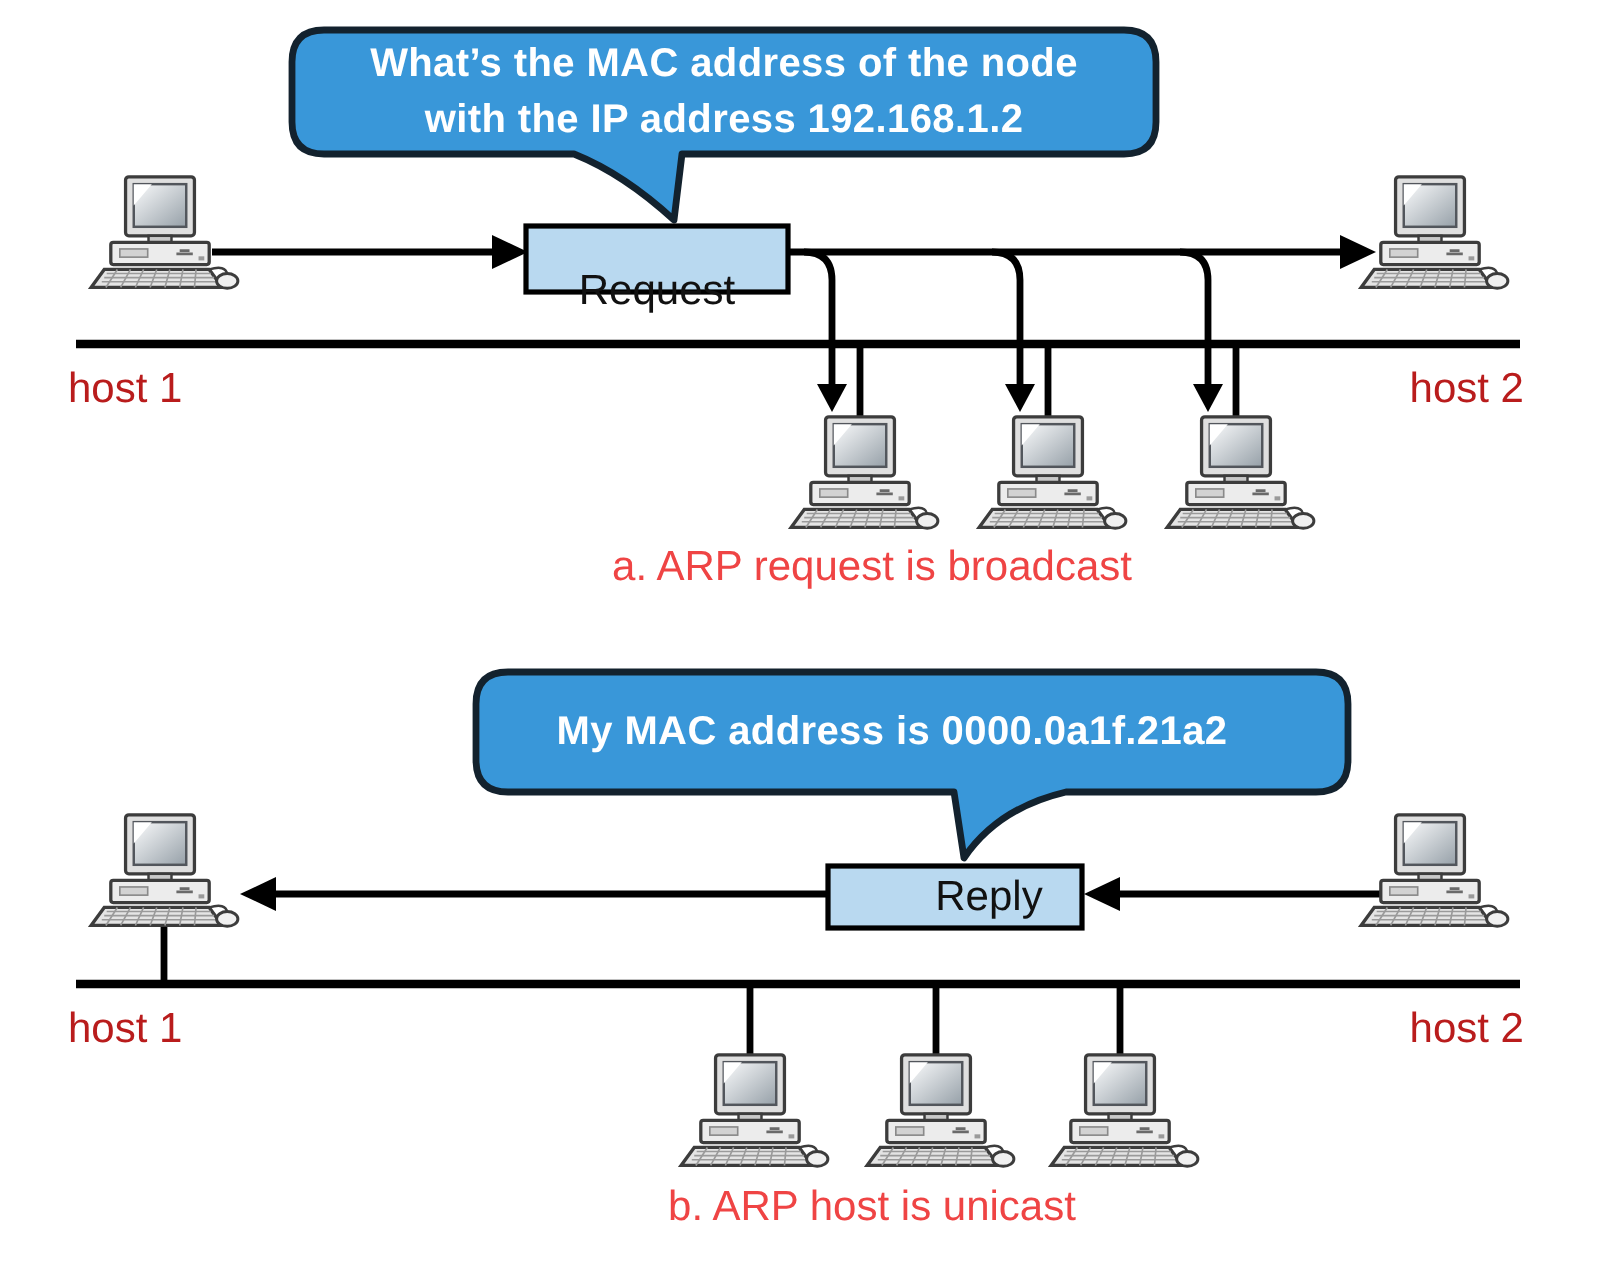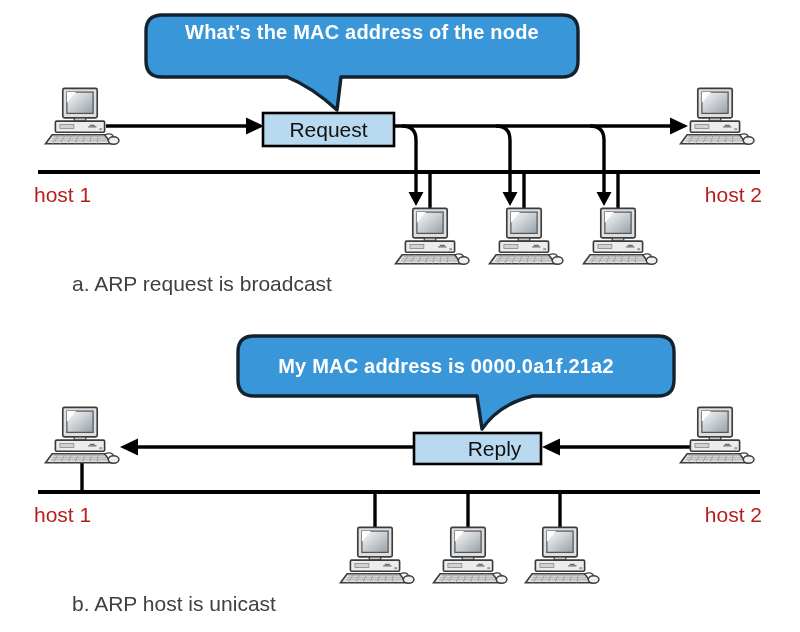--- a/index.html
+++ b/index.html
@@ -12,21 +12,21 @@
   .txt{position:absolute;}
   .bubble-text{
     text-align:center;font-size:20px;font-weight:bold;color:#ffffff;line-height:28px;
     letter-spacing:.2px;
   }
   .packet-label{
     display:flex;align-items:center;justify-content:center;
     font-size:21px;color:#111111;
   }
   .host-label{font-size:21px;color:#b91c1c;}
-  .caption{font-size:21px;color:#404040;text-align:left;}
+  .caption{font-size:21px;color:#ef4444;text-align:center;}
   .right-align{text-align:right;}
 </style>
 </head>
 <body>
 
 <div class="stage">
 
   <svg width="0" height="0" style="position:absolute" aria-hidden="true">
     <defs>
       <linearGradient id="scr" x1="0" y1="0" x2="1" y2="1">
@@ -121,22 +121,23 @@
     </svg>
   <svg class="pc" style="left:427px;top:526px">
       <use href="#pc" xlink:href="#pc"></use>
     </svg>
   <svg class="pc" style="left:519px;top:526px">
       <use href="#pc" xlink:href="#pc"></use>
     </svg>
 
   <div class="txt bubble-text" style="left:146px;top:18px;width:432px">
     <div>What’s the MAC address of the node</div>
+    <div>with the IP address 192.168.1.2</div>
   </div>
-  <div class="txt packet-label" style="left:263px;top:113px;width:131px;height:33px">Request</div>
+  <div class="txt packet-label" style="left:263px;top:129px;width:131px;height:33px">Request</div>
   <div class="txt host-label" style="left:34px;top:183px">host 1</div>
   <div class="txt host-label right-align" style="left:662px;top:183px;width:100px">host 2</div>
   <div class="txt caption" style="left:72px;top:272px;width:728px">a. ARP request is broadcast</div>
 
   <div class="txt bubble-text" style="left:238px;top:336px;width:416px;height:60px;display:flex;align-items:center;justify-content:center">
     <div>My MAC address is 0000.0a1f.21a2</div>
   </div>
   <div class="txt packet-label" style="left:431px;top:433px;width:127px;height:31px">Reply</div>
   <div class="txt host-label" style="left:34px;top:503px">host 1</div>
   <div class="txt host-label right-align" style="left:662px;top:503px;width:100px">host 2</div>

